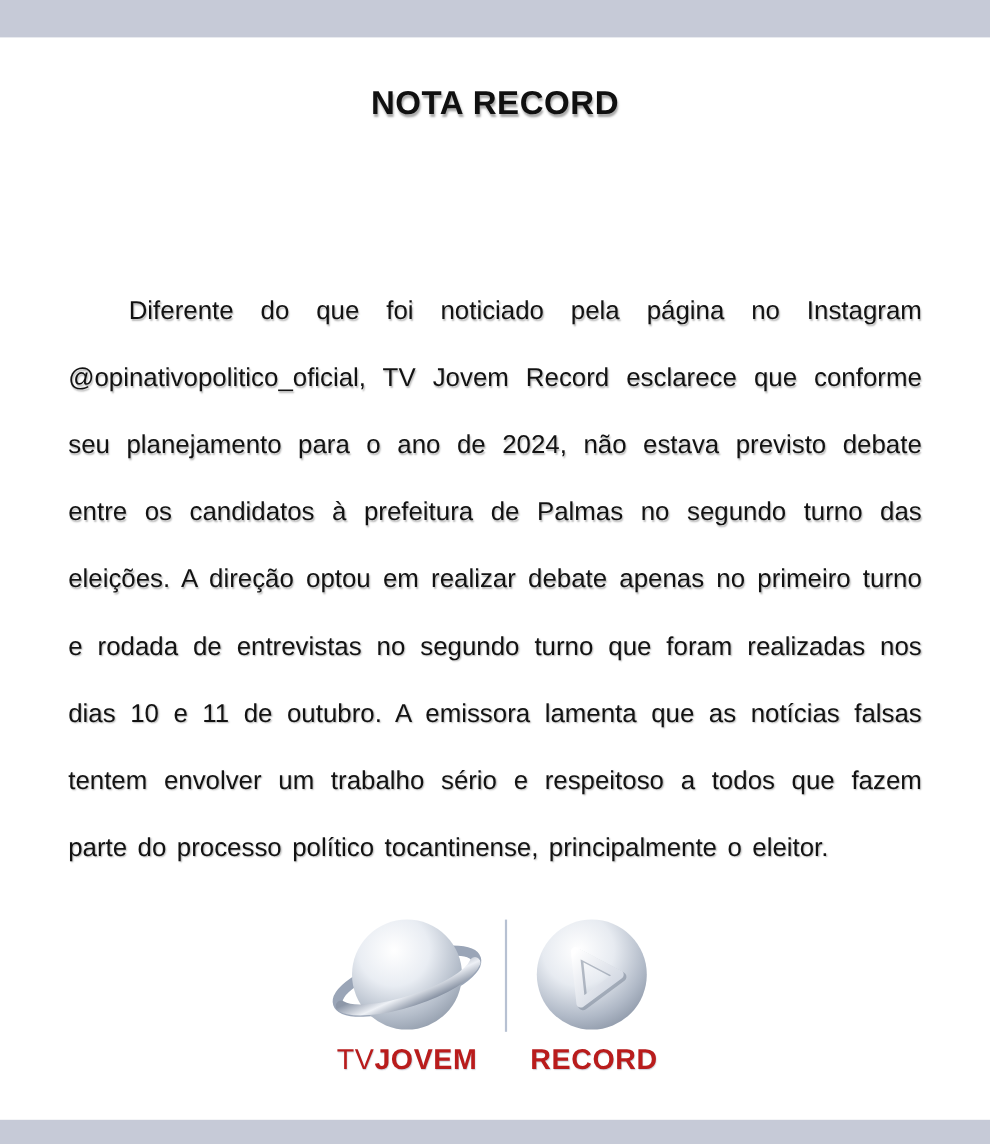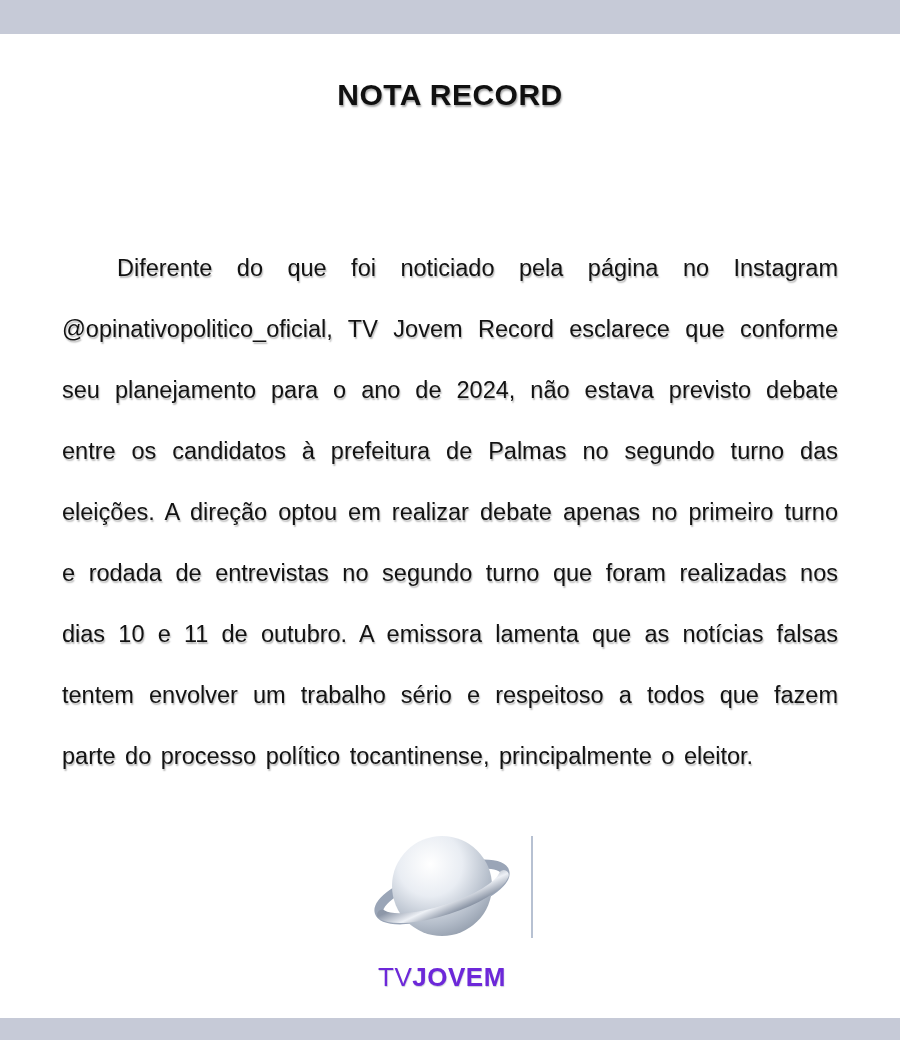--- a/index.html
+++ b/index.html
@@ -31,21 +31,21 @@
     text-align: center;
     font-size: 30px;
     font-weight: bold;
     color: #101010;
     letter-spacing: 0.5px;
     text-shadow: 1px 2px 2px rgba(0,0,0,0.35);
   }
 
   .body-text {
     position: absolute;
-    top: 214px;
+    top: 228px;
     left: 62px;
     width: 776px;
     font-size: 23.5px;
     line-height: 61px;
     color: #121212;
     text-align: justify;
     text-indent: 55px;
     word-spacing: 3px;
     text-shadow: 1px 1.5px 1.5px rgba(0,0,0,0.28);
   }
@@ -65,23 +65,23 @@
     flex-direction: column;
     align-items: center;
   }
   .logo-divider {
     width: 2px;
     height: 102px;
     margin-top: 6px;
     background: #b7c1d2;
   }
   .wordmark {
-    margin-top: 14px;
+    margin-top: 0;
     font-size: 26px;
-    color: #6d28d9;
+    color: #b91c1c;
     letter-spacing: 0.5px;
     text-shadow: 0.5px 1px 1px rgba(40,60,100,0.25);
   }
   .wordmark .light { font-weight: 400; }
   .wordmark .bold, .wordmark.bold { font-weight: 700; }
 </style>
 </head>
 <body>
 
 <div class="top-bar"></div>
@@ -115,16 +115,36 @@
         <path d="M -64 3 A 66 20 0 0 0 64 3" fill="none" stroke="url(#ringGrad1)" stroke-width="10" stroke-linecap="round"></path>
       </g>
     </svg>
     <div class="wordmark">
       <span class="light">TV</span><span class="bold">JOVEM</span>
     </div>
   </div>
 
   <div class="logo-divider"></div>
 
+  <div class="logo-block">
+    <svg width="130" height="118" viewBox="0 0 130 118">
+      <defs>
+        <radialGradient id="sphereGrad2" cx="0.38" cy="0.28" r="0.85">
+          <stop offset="0" stop-color="#ffffff"></stop>
+          <stop offset="0.38" stop-color="#e7ebf1"></stop>
+          <stop offset="0.72" stop-color="#b0b9c7"></stop>
+          <stop offset="1" stop-color="#808b9c"></stop>
+        </radialGradient>
+        <linearGradient id="triGrad" x1="0" y1="0" x2="1" y2="1">
+          <stop offset="0" stop-color="#ffffff"></stop>
+          <stop offset="1" stop-color="#c7cedb"></stop>
+        </linearGradient>
+      </defs>
+      <circle cx="63" cy="56" r="50" fill="url(#sphereGrad2)"></circle>
+      <path d="M 48 35 L 88 56 L 53 82 Z" fill="none" stroke="#7d8899" stroke-width="9" stroke-linejoin="round" opacity="0.55" transform="translate(2,2)"></path>
+      <path d="M 48 35 L 88 56 L 53 82 Z" fill="none" stroke="url(#triGrad)" stroke-width="8" stroke-linejoin="round"></path>
+    </svg>
+    <div class="wordmark bold">RECORD</div>
+  </div>
 
 </div>
 
 <div class="bottom-bar"></div>
 
 </body></html>

